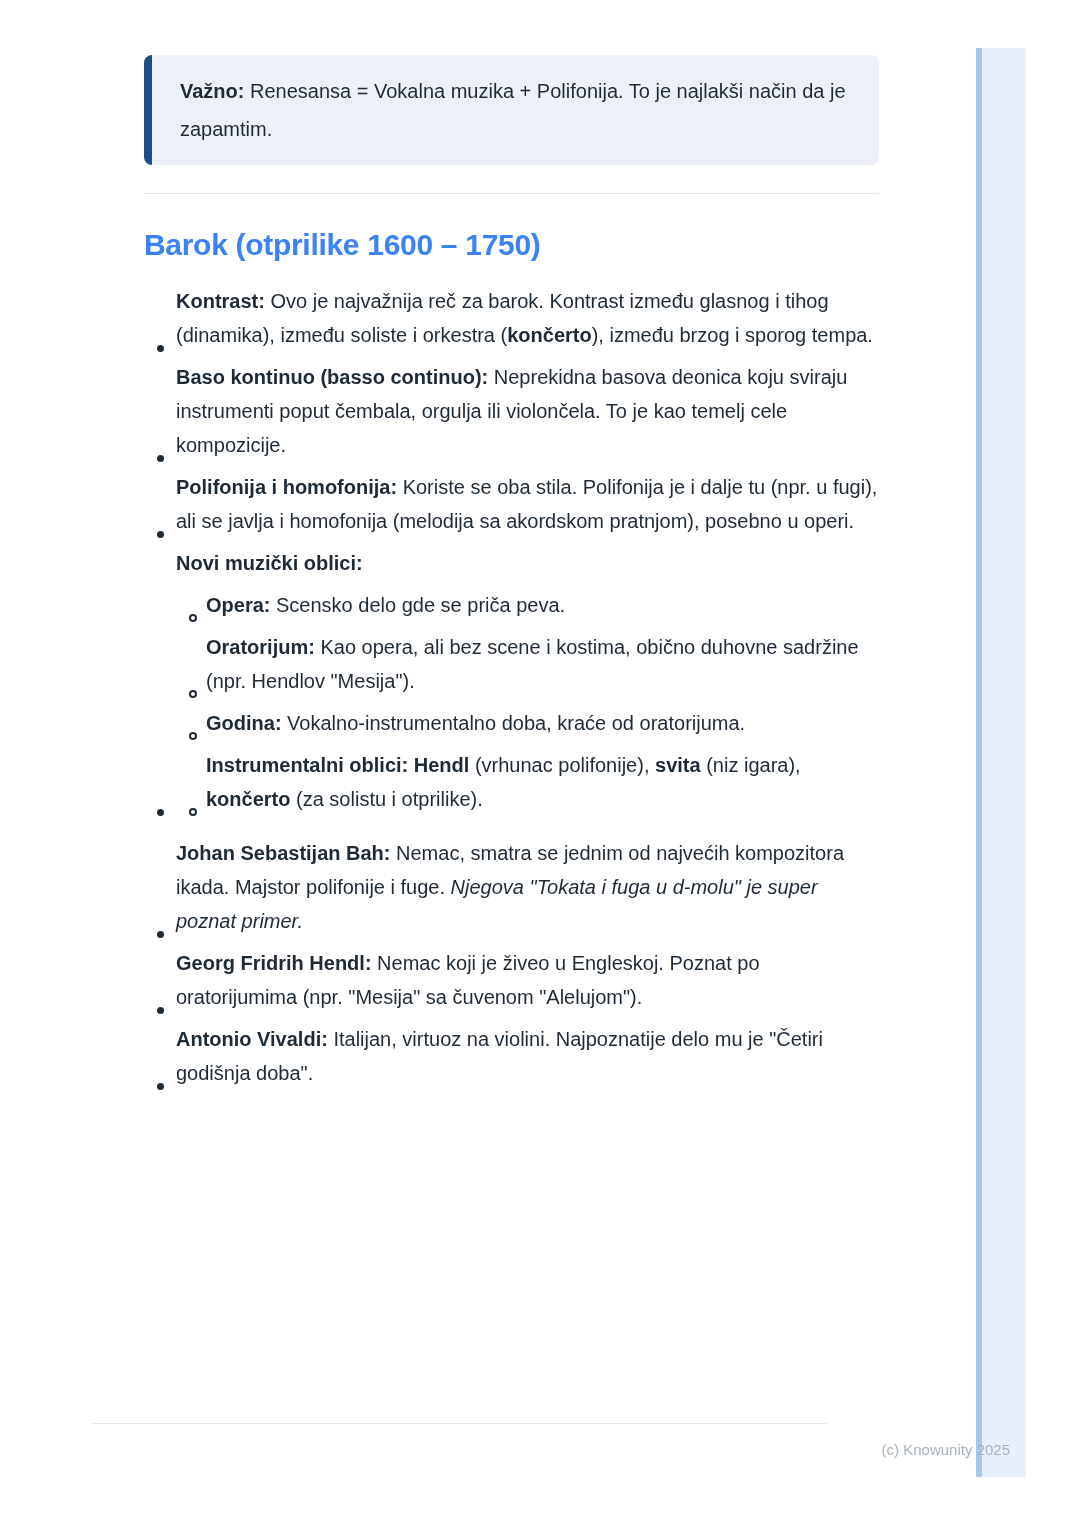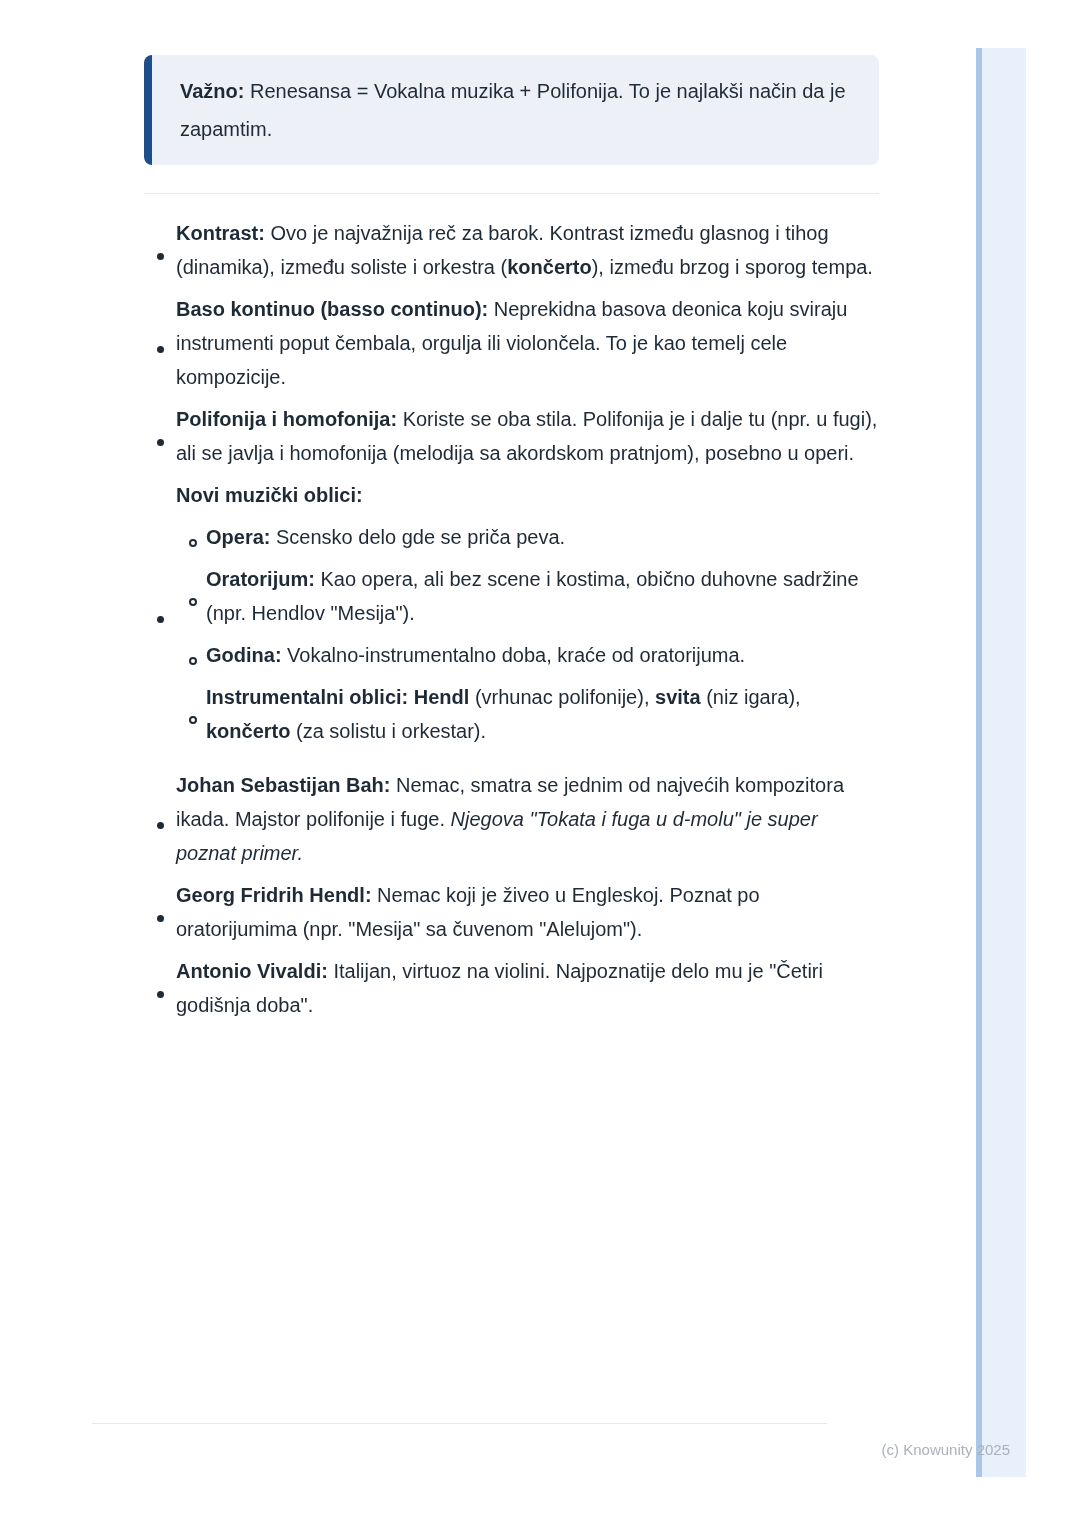--- a/index.html
+++ b/index.html
@@ -56,21 +56,21 @@
     font-size:20px; line-height:34px;
     text-align:justify;
   }
   h2.sub-heading{
     margin:24px 0 0 0;
     font-size:20px; line-height:28px; font-weight:700;
   }
   h2.composers-heading{ margin-top:22px; }
   .list{ margin-top:22px; }
   .list.composers{ margin-top:20px; }
-  .li{ display:flex; align-items:center; margin-bottom:8px; }
+  .li{ display:flex; align-items:flex-end; margin-bottom:8px; }
   .li:last-child{ margin-bottom:0; }
   .dot{
     flex:none; width:7px; height:7px; border-radius:50%;
     background:var(--text); margin:13px 0 0 13px;
   }
   .circle{
     flex:none; width:8px; height:8px; border-radius:50%;
     border:2px solid var(--text); background:transparent;
     margin:12px 0 0 13px;
   }
@@ -97,20 +97,21 @@
 <div class="side-strip"></div>
 
 <div class="content">
 
   <div class="callout">
     <p class="callout-text"><strong>Važno:</strong><span> Renesansa = Vokalna muzika + Polifonija. To je najlakši način da je zapamtim.</span></p>
   </div>
 
   <hr class="divider">
 
+  <h1 class="section-title">Barok (otprilike 1600 – 1750)</h1>
 
 
 
   <div class="list">
 
     <div class="li">
       <span class="dot"></span>
       <p class="li-text"><strong>Kontrast:</strong><span> Ovo je najvažnija reč za barok. Kontrast između glasnog i tihog (dinamika), između soliste i orkestra (</span><strong>končerto</strong><span>), između brzog i sporog tempa.</span></p>
     </div>
 
@@ -140,21 +141,21 @@
             <p class="li-text"><strong>Oratorijum:</strong><span> Kao opera, ali bez scene i kostima, obično duhovne sadržine (npr. Hendlov "Mesija").</span></p>
           </div>
 
           <div class="li">
             <span class="circle"></span>
             <p class="li-text"><strong>Godina:</strong><span> Vokalno-instrumentalno doba, kraće od oratorijuma.</span></p>
           </div>
 
           <div class="li">
             <span class="circle"></span>
-            <p class="li-text"><strong>Instrumentalni oblici: Hendl</strong><span> (vrhunac polifonije), </span><strong>svita</strong><span> (niz igara), </span><strong>končerto</strong><span> (za solistu i orkestar).</span></p>
+            <p class="li-text"><strong>Instrumentalni oblici: Hendl</strong><span> (vrhunac polifonije), </span><strong>svita</strong><span> (niz igara), </span><strong>končerto</strong><span> (za solistu i otprilike).</span></p>
           </div>
 
         </div>
       </div>
     </div>
 
   </div>
 
 
   <div class="list composers">

